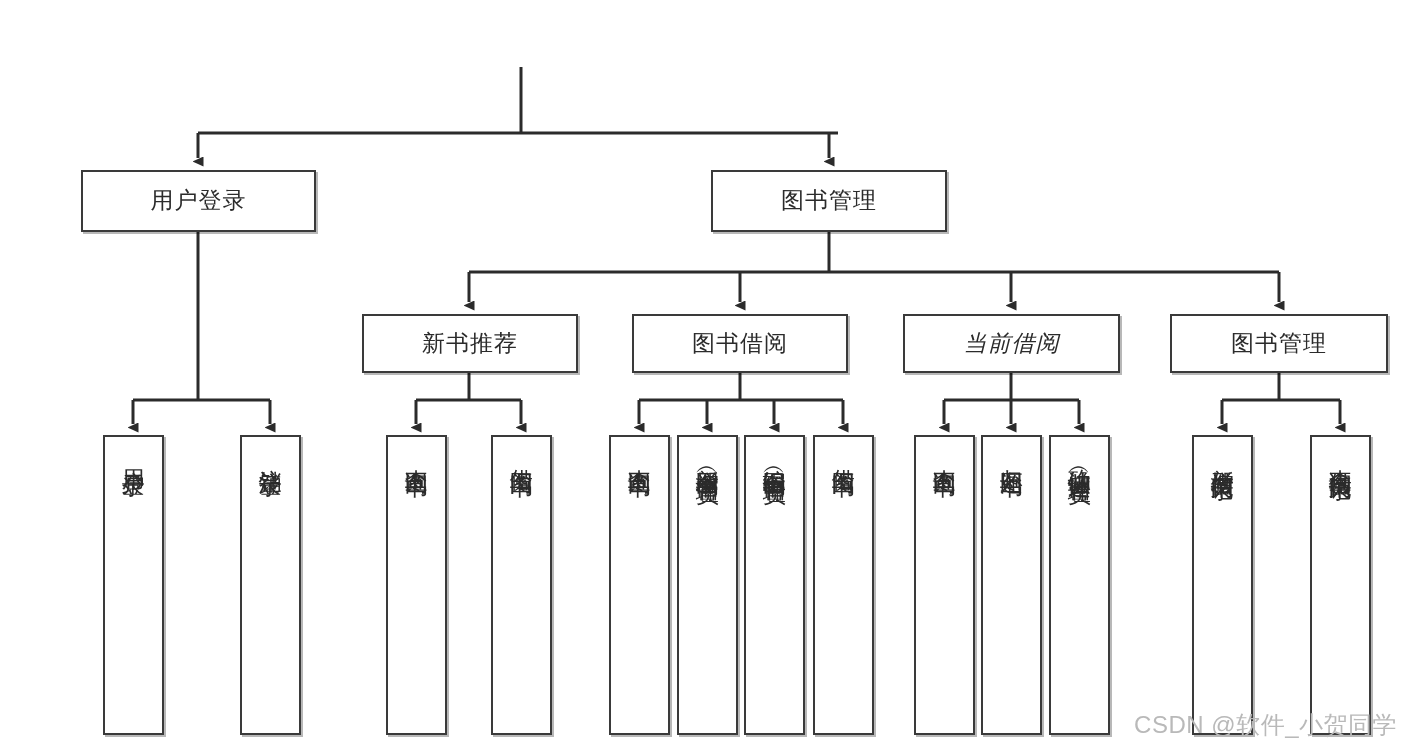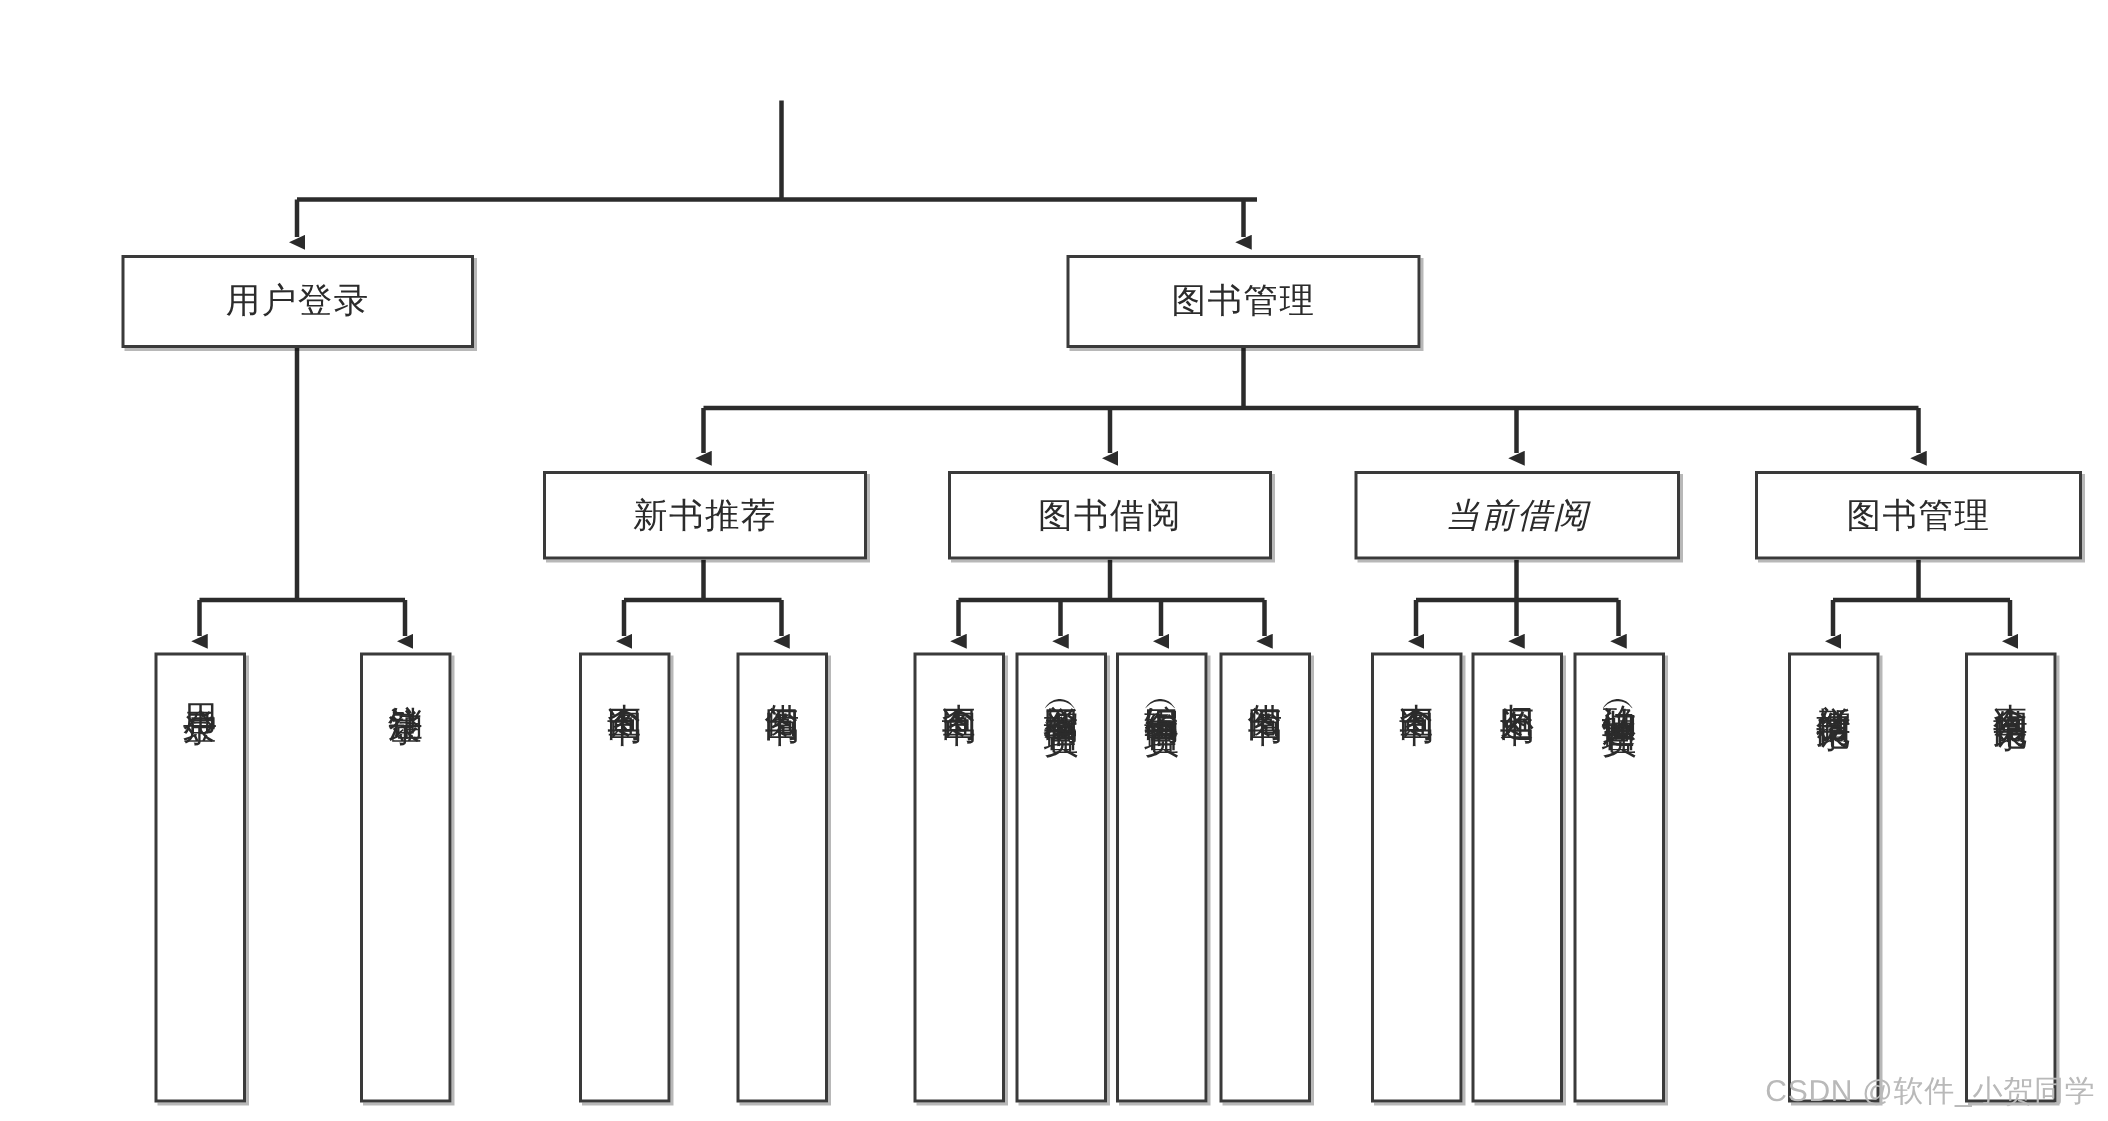--- a/index.html
+++ b/index.html
@@ -52,21 +52,21 @@
     font-size: 23px;
     line-height: 1.16;
     letter-spacing: 2px;
     white-space: nowrap;
     color: #2b2b2b;
   }
   .watermark {
     position: absolute;
     right: 8px;
     bottom: 6px;
-    font-size: 20px;
+    font-size: 24px;
     color: #b9b9b9;
     letter-spacing: 0.5px;
     white-space: nowrap;
   }
 </style>
 </head>
 <body>
 
 <div id="canvas">
 

